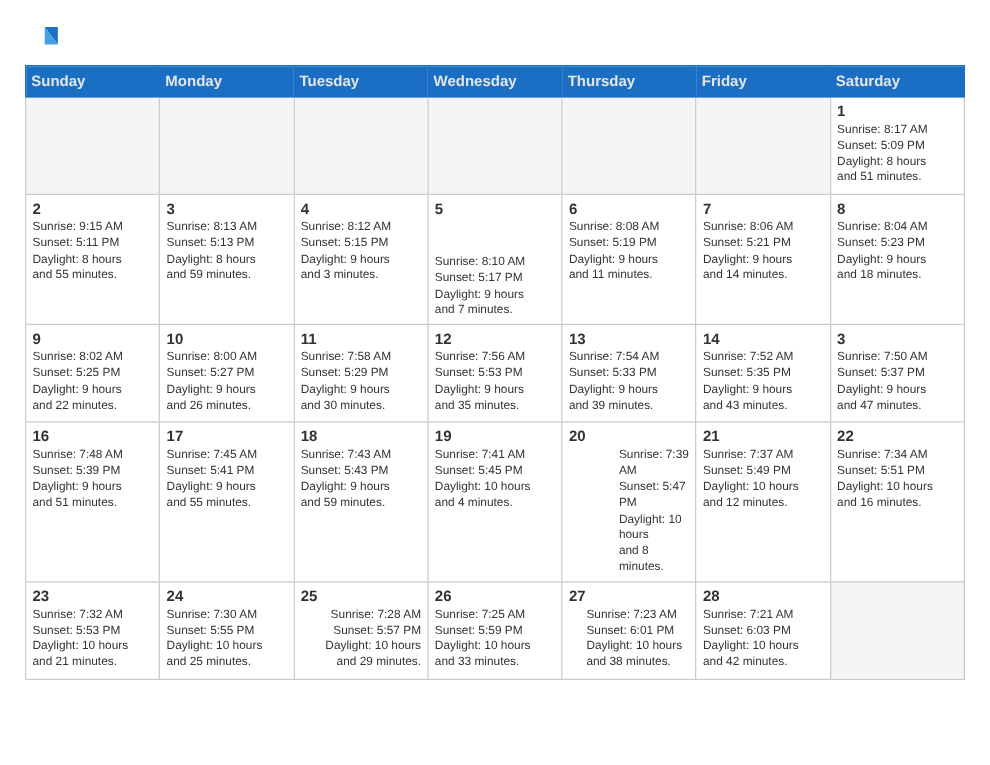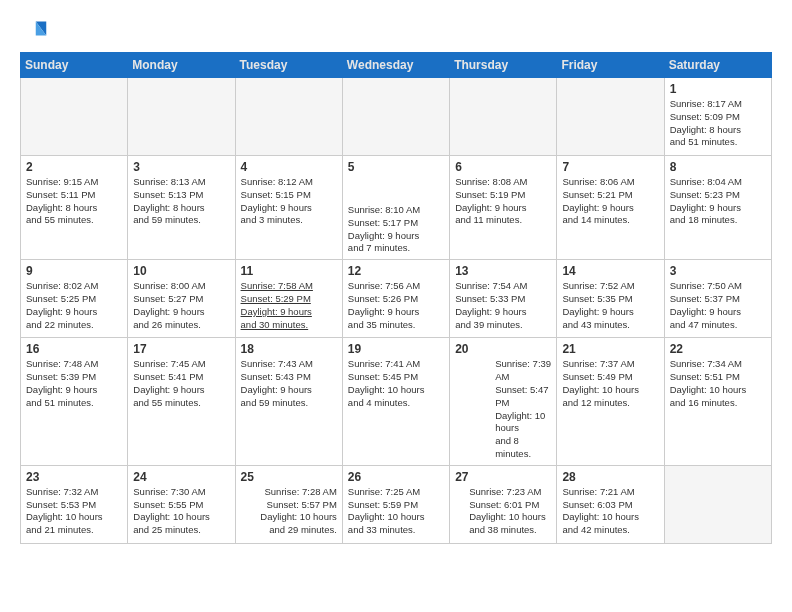--- a/index.html
+++ b/index.html
@@ -199,29 +199,29 @@
           </td>
           <td>
             <span class="day-num">10</span>
             <div class="day-info" style="white-space: pre-line;">Sunrise: 8:00 AM
 Sunset: 5:27 PM
 Daylight: 9 hours
 and 26 minutes.</div>
           </td>
           <td>
             <span class="day-num">11</span>
-            <div class="day-info" style="white-space: pre-line; text-decoration: underline;">Sunrise: 7:58 AM
+            <div class="day-info" style="white-space: pre-line;">Sunrise: 7:58 AM
 Sunset: 5:29 PM
 Daylight: 9 hours
 and 30 minutes.</div>
           </td>
           <td>
             <span class="day-num">12</span>
             <div class="day-info" style="white-space: pre-line;">Sunrise: 7:56 AM
-Sunset: 5:26 PM
+Sunset: 5:53 PM
 Daylight: 9 hours
 and 35 minutes.</div>
           </td>
           <td>
             <span class="day-num">13</span>
             <div class="day-info" style="white-space: pre-line;">Sunrise: 7:54 AM
 Sunset: 5:33 PM
 Daylight: 9 hours
 and 39 minutes.</div>
           </td>

